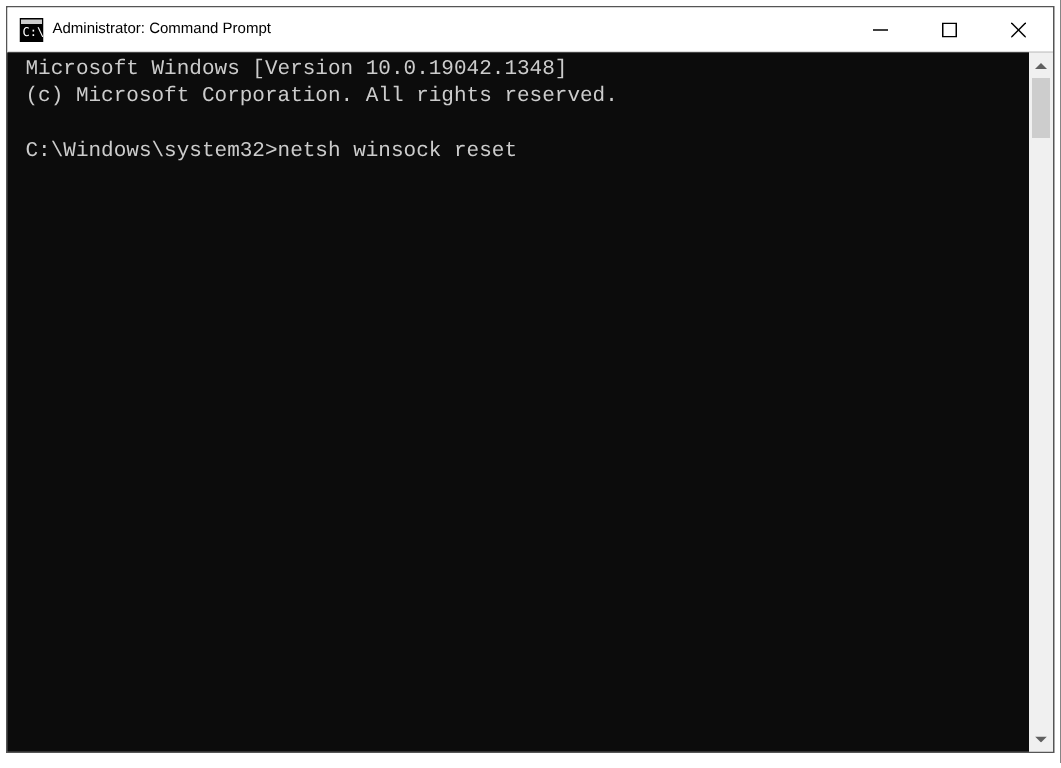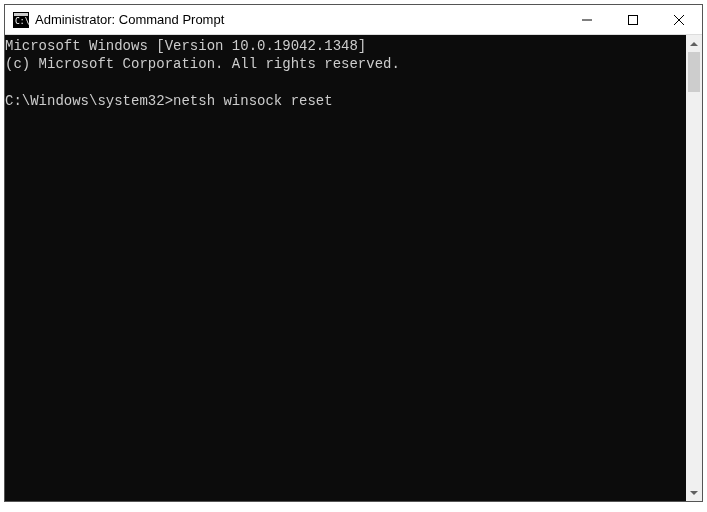--- a/index.html
+++ b/index.html
@@ -33,21 +33,21 @@
     .titlebar-icon {
       width: 16px;
       height: 16px;
       margin-left: 8px;
       margin-right: 6px;
       display: flex;
       align-items: center;
       justify-content: center;
     }
     .titlebar-title {
-      font-size: 13px;
+      font-size: 10px;
       color: #000;
       flex: 1;
     }
     .window-controls {
       display: flex;
       height: 100%;
     }
     .win-btn {
       width: 46px;
       height: 100%;
@@ -63,21 +63,21 @@
       display: flex;
       background: #0c0c0c;
     }
     .terminal {
       flex: 1;
       background: #0c0c0c;
       color: #cccccc;
       font-family: Consolas, "Courier New", monospace;
       font-size: 14px;
       line-height: 1.3;
-      padding: 2px 0;
+      padding: 2px 12px;
       white-space: pre;
       overflow: hidden;
     }
     .scrollbar {
       width: 16px;
       background: #f0f0f0;
       position: relative;
     }
     .scroll-btn {
       width: 16px;

